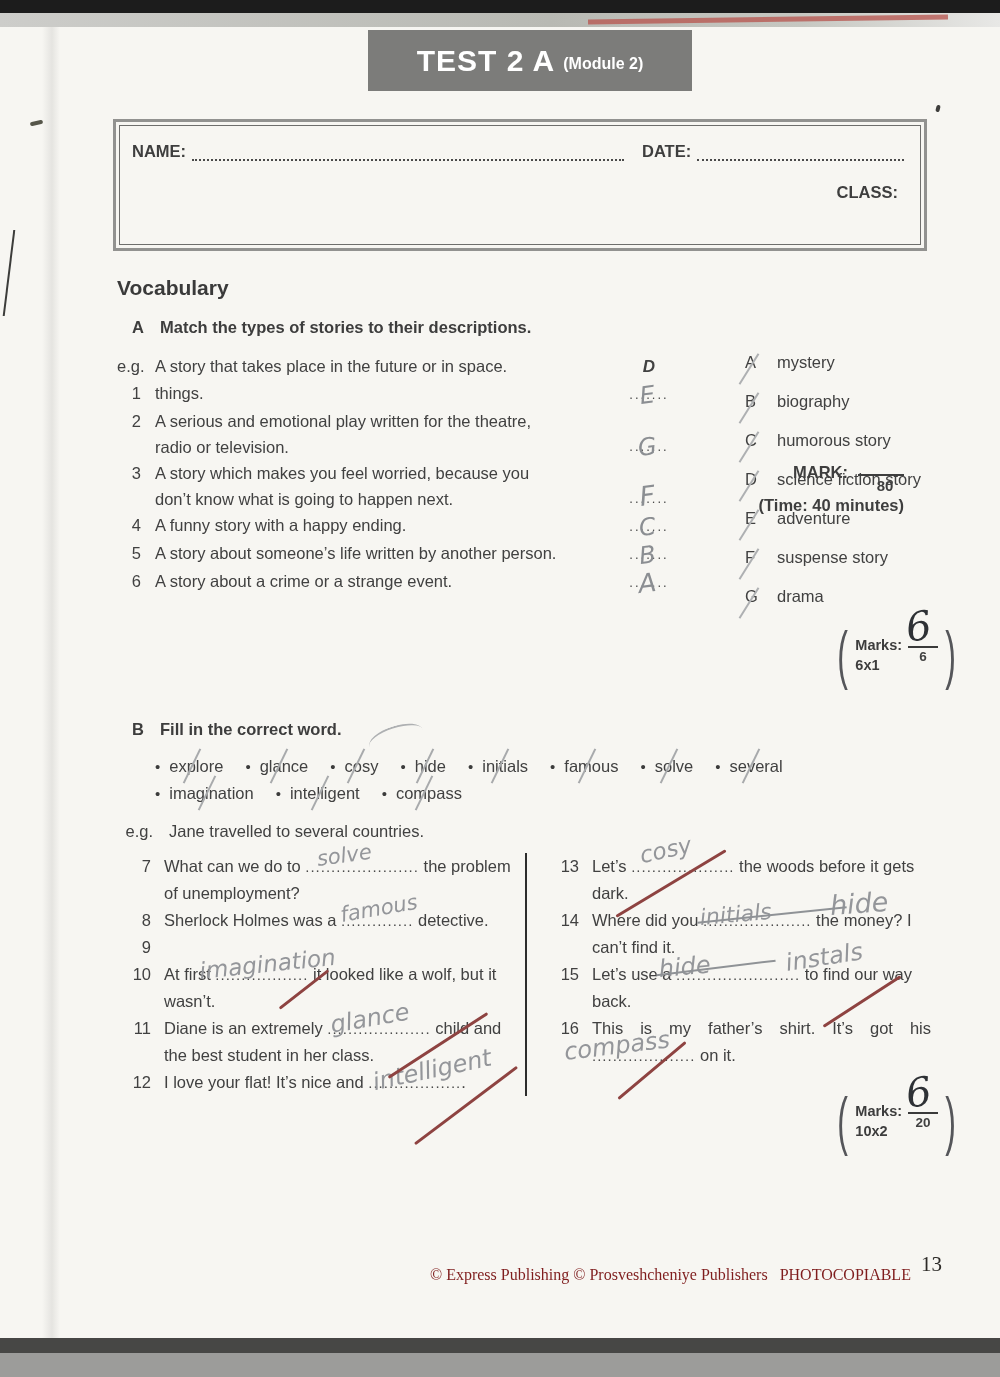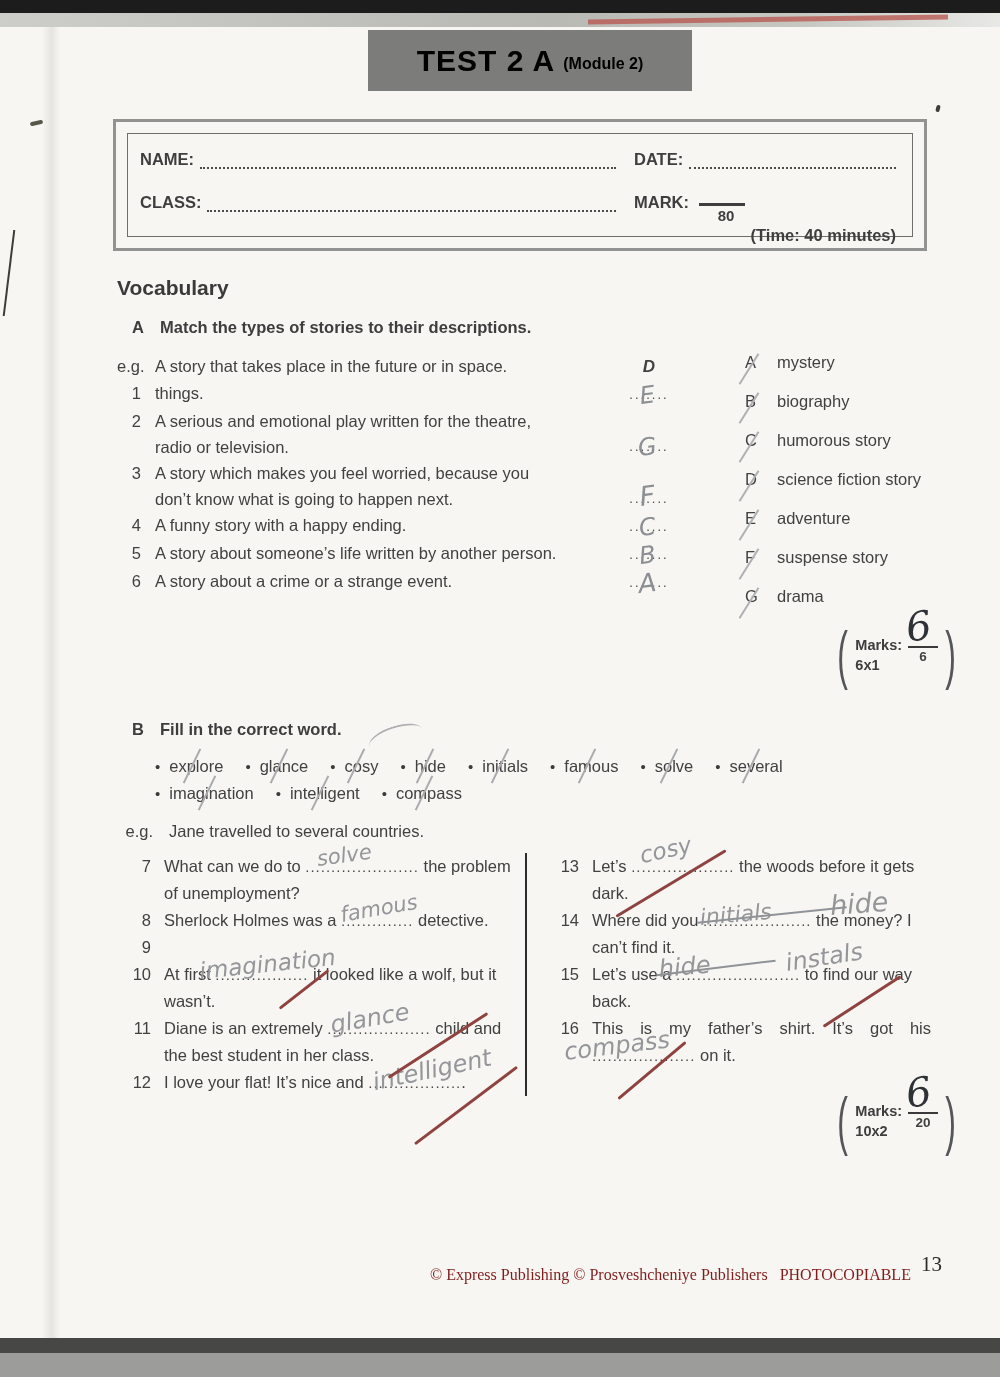--- a/index.html
+++ b/index.html
@@ -26,28 +26,28 @@
     border-right:2.5px solid #3c3c3a; transform:skewX(-7deg); z-index:6; }
   .pen-dash { position:absolute; left:30px; top:121px; width:13px; height:4px;
     background:#56564a; border-radius:3px; transform:rotate(-12deg); z-index:6; }
   .stray-tick { position:absolute; left:936px; top:105px; width:4px; height:7px;
     background:#3e3e3c; border-radius:2px; transform:rotate(15deg); z-index:6; }
   .stray-curve { position:absolute; left:368px; top:726px; width:56px; height:24px;
     border-top:2.5px solid #aeb0b2; border-radius:50%; transform:rotate(-18deg); z-index:6; }
 
   
   .test-header { position:absolute; left:368px; top:30px; width:324px; height:61px;
-    background:#7c7c7a; color:#000000; display:flex; align-items:center; justify-content:center;
+    background:#7c7c7a; color:#ffffff; display:flex; align-items:center; justify-content:center;
     gap:8px; z-index:6; }
   .test-header .t1 { font-size:30px; font-weight:bold; letter-spacing:1px; }
   .test-header .t2 { font-size:16px; font-weight:bold; padding-top:6px; }
 
   
   .info-outer { position:absolute; left:113px; top:119px; width:814px; height:132px;
-    border:3px solid #929290; padding:11px; z-index:6; background:transparent; }
+    border:3px solid #929290; padding:3px; z-index:6; background:transparent; }
   .info-inner { width:100%; height:100%; border:1.5px solid #6e6e6c; padding:12px 16px 6px 12px;
     display:flex; flex-direction:column; font-size:16.5px; font-weight:600; color:#3e3e3e; }
   .info-row { display:flex; gap:18px; align-items:flex-end; margin-top:4px; }
   .fld { display:flex; flex:1; align-items:flex-end; gap:6px; }
   .fld.right { flex:0 0 262px; }
   .dotline { flex:1; border-bottom:2px dotted #4a4a4a; height:14px; }
   .mark-frac { display:inline-flex; flex-direction:column; align-items:center; margin-left:4px; transform:translateY(12px); }
   .mark-bar { width:46px; height:2.5px; background:#3e3e3e; }
   .mark-total { font-size:15px; font-weight:600; margin-top:1px;margin-left:8px; }
   .time-note { text-align:right; font-size:16.5px; font-weight:600; margin-top:14px; }
@@ -137,21 +137,21 @@
     <div class="info-row">
       <div class="fld">
         <span>NAME:</span>
         <span class="dotline"></span>
       </div>
       <div class="fld right">
         <span>DATE:</span>
         <span class="dotline"></span>
       </div>
     </div>
-    <div class="info-row" style="margin-top:22px;">
+    <div class="info-row" style="margin-top:22px;flex-direction:column;">
       <div class="fld">
         <span>CLASS:</span>
         <span class="dotline"></span>
       </div>
       <div class="fld right">
         <span>MARK:</span>
         <span class="mark-frac">
           <span class="mark-bar"></span>
           <span class="mark-total">80</span>
         </span>

